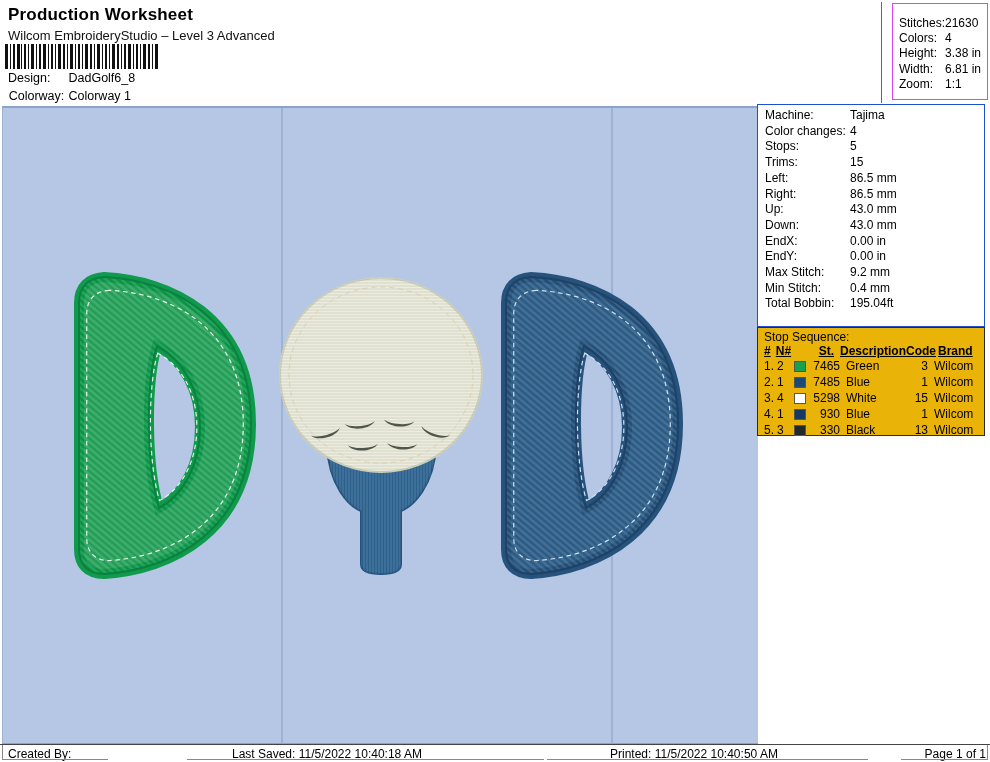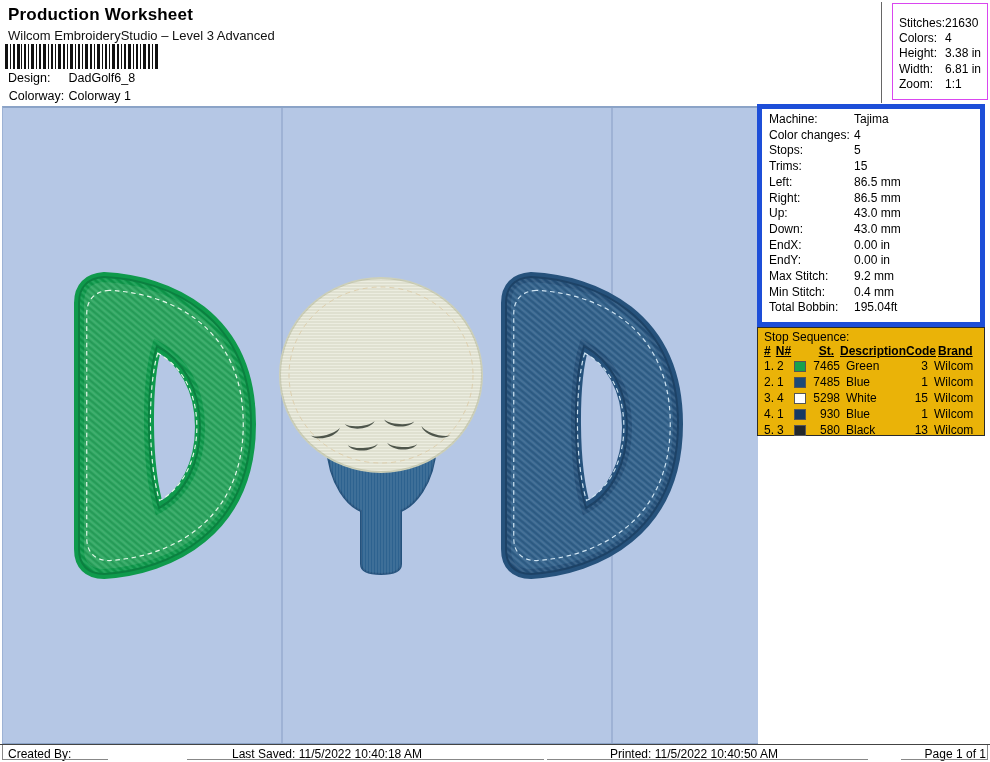--- a/index.html
+++ b/index.html
@@ -24,21 +24,21 @@
   
   .canvas { position:absolute; left:2px; top:106px; width:756px; height:638px;
             background:#b5c7e5; border-top:2px solid #8ba3c7; border-left:1px solid #9db2d4;
             border-bottom:1px solid #8ba3c7; }
   .guide { position:absolute; top:0; bottom:0; width:2px; background:rgba(130,153,192,.45); }
   .guide.g1 { left:278px; } .guide.g2 { left:608px; }
   .design-svg { position:absolute; left:0; top:0; width:990px; height:762px; pointer-events:none; }
 
   
   .machine-box { position:absolute; left:757px; top:104px; width:228px; height:223px;
-                 border:5px solid #1d4ed8; background:#fff; padding-top:3px; }
+                 border:1px solid #1d4ed8; background:#fff; padding-top:3px; }
   .m-row { display:flex; font-size:12px; line-height:15.7px; padding-left:7px; }
   .m-row .lbl { width:85px; }
   .m-row .val { flex:1; }
 
   .stop-box { position:absolute; left:757px; top:327px; width:228px; height:109px;
               border:1px solid #2b2b2b; border-top:1px solid #2b2b2b; background:#eab308; padding:2px 6px 0 6px; }
   .ss-title { font-size:12px; line-height:14px; }
   .ss-header { display:flex; align-items:flex-end; font-size:12px; font-weight:bold; line-height:14px; }
   .ss-header span { text-decoration:underline; }
   .ss-row { display:flex; align-items:center; font-size:12px; line-height:16px; height:16px; }
@@ -308,21 +308,21 @@
       <span class="c-sw" style="background-color: rgb(22, 58, 99);"></span>
       <span class="c-st">930</span>
       <span class="c-desc">Blue</span>
       <span class="c-code">1</span>
       <span class="c-brand">Wilcom</span>
     </div>
     <div class="ss-row">
       <span class="c-num">5.</span>
       <span class="c-n">3</span>
       <span class="c-sw" style="background-color: rgb(35, 40, 43);"></span>
-      <span class="c-st">580</span>
+      <span class="c-st">330</span>
       <span class="c-desc">Black</span>
       <span class="c-code">13</span>
       <span class="c-brand">Wilcom</span>
     </div>
   </div>
 
   <div class="footer">
     <span class="f-created">Created By:</span>
     <span class="f-saved">Last Saved: 11/5/2022 10:40:18 AM</span>
     <span class="f-printed">Printed: 11/5/2022 10:40:50 AM</span>

